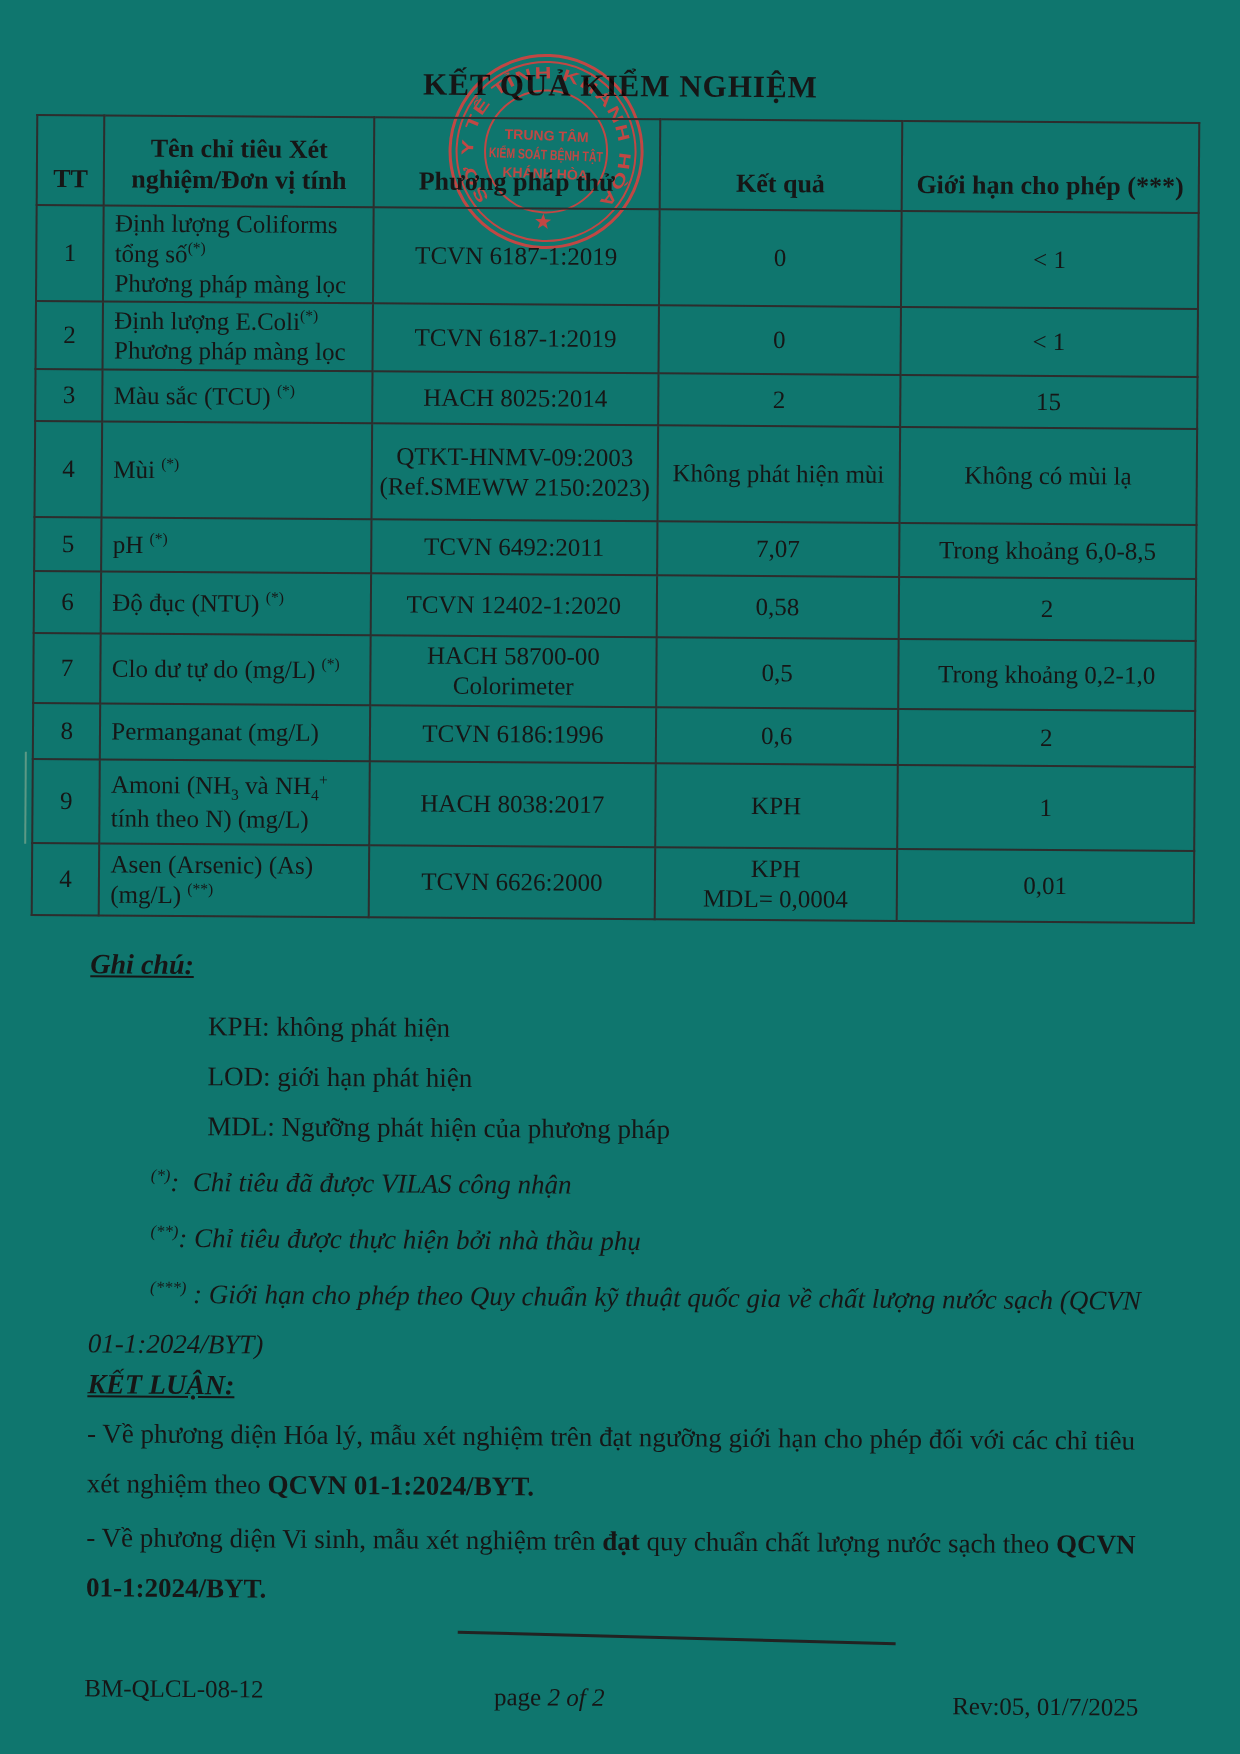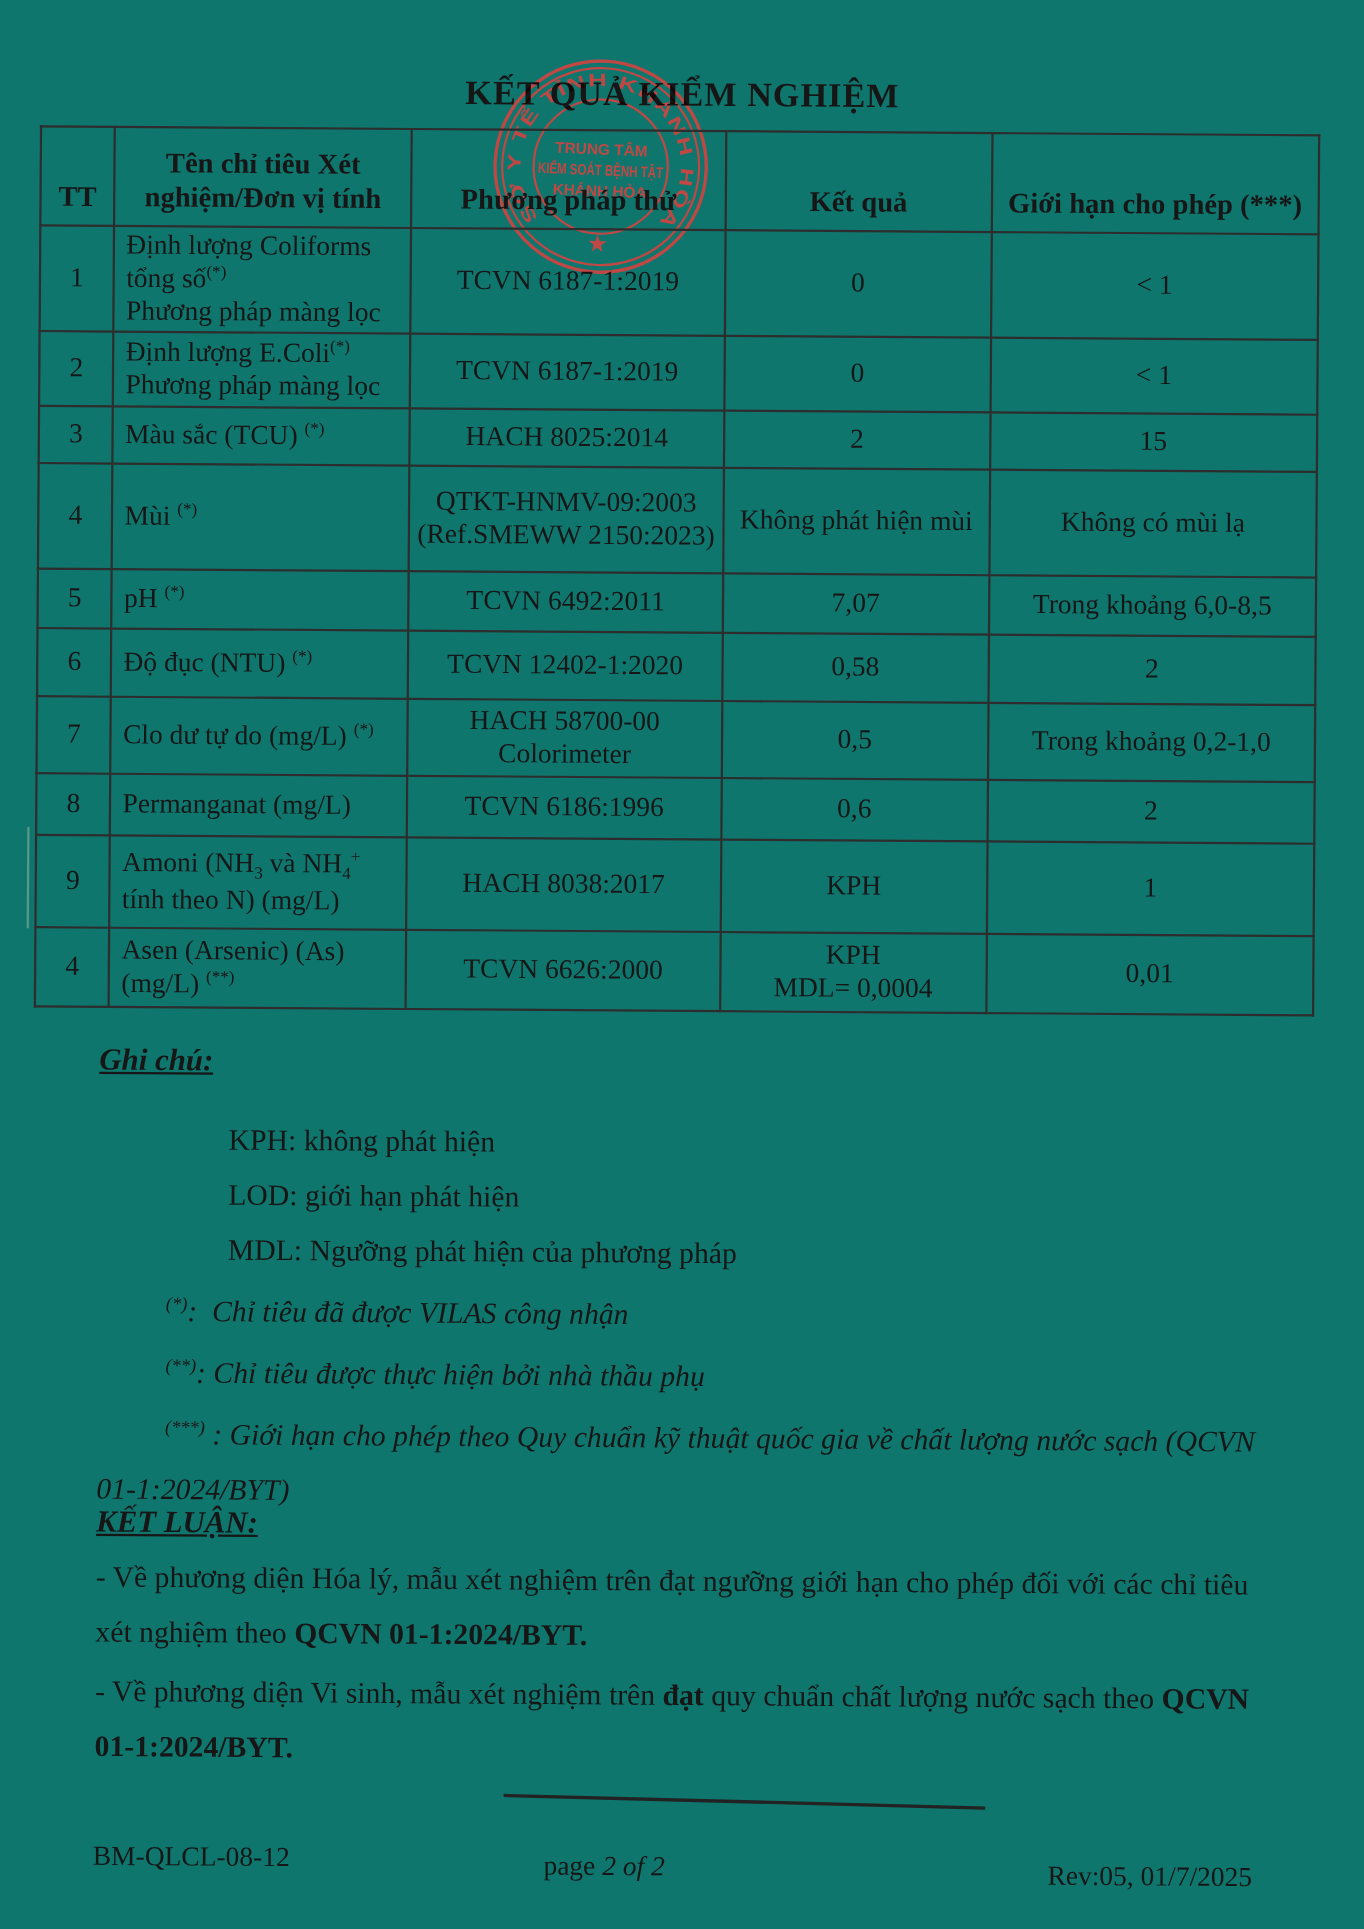--- a/index.html
+++ b/index.html
@@ -41,21 +41,21 @@
   tbody tr:nth-child(5){height:54px}tbody tr:nth-child(6){height:62px}
   tbody tr:nth-child(7){height:70px}tbody tr:nth-child(8){height:56px}
   tbody tr:nth-child(9){height:84px}tbody tr:nth-child(10){height:72px}
   sup{font-size:62%;}
   sub{font-size:62%;}
 
   
   .notes{position:absolute;left:96px;top:952px;right:60px;font-size:27px;}
   .section-heading{
     display:inline-block;font-size:28px;font-weight:bold;font-style:italic;
-    text-decoration:underline;margin-bottom:30px;
+    text-decoration:underline;margin-bottom:20px;
   }
   .note-line{line-height:50px;}
   .note-plain{margin-left:118px;}
   .note-italic{margin-left:62px;font-style:italic;}
   .note-hang{margin-left:0;text-indent:62px;font-style:italic;}
 
   
   .conclusion{position:absolute;left:96px;top:1372px;right:72px;font-size:27px;}
   .conclusion .section-heading{margin-bottom:8px;}
   .conclusion p{margin:0 0 4px 0;line-height:50px;}

